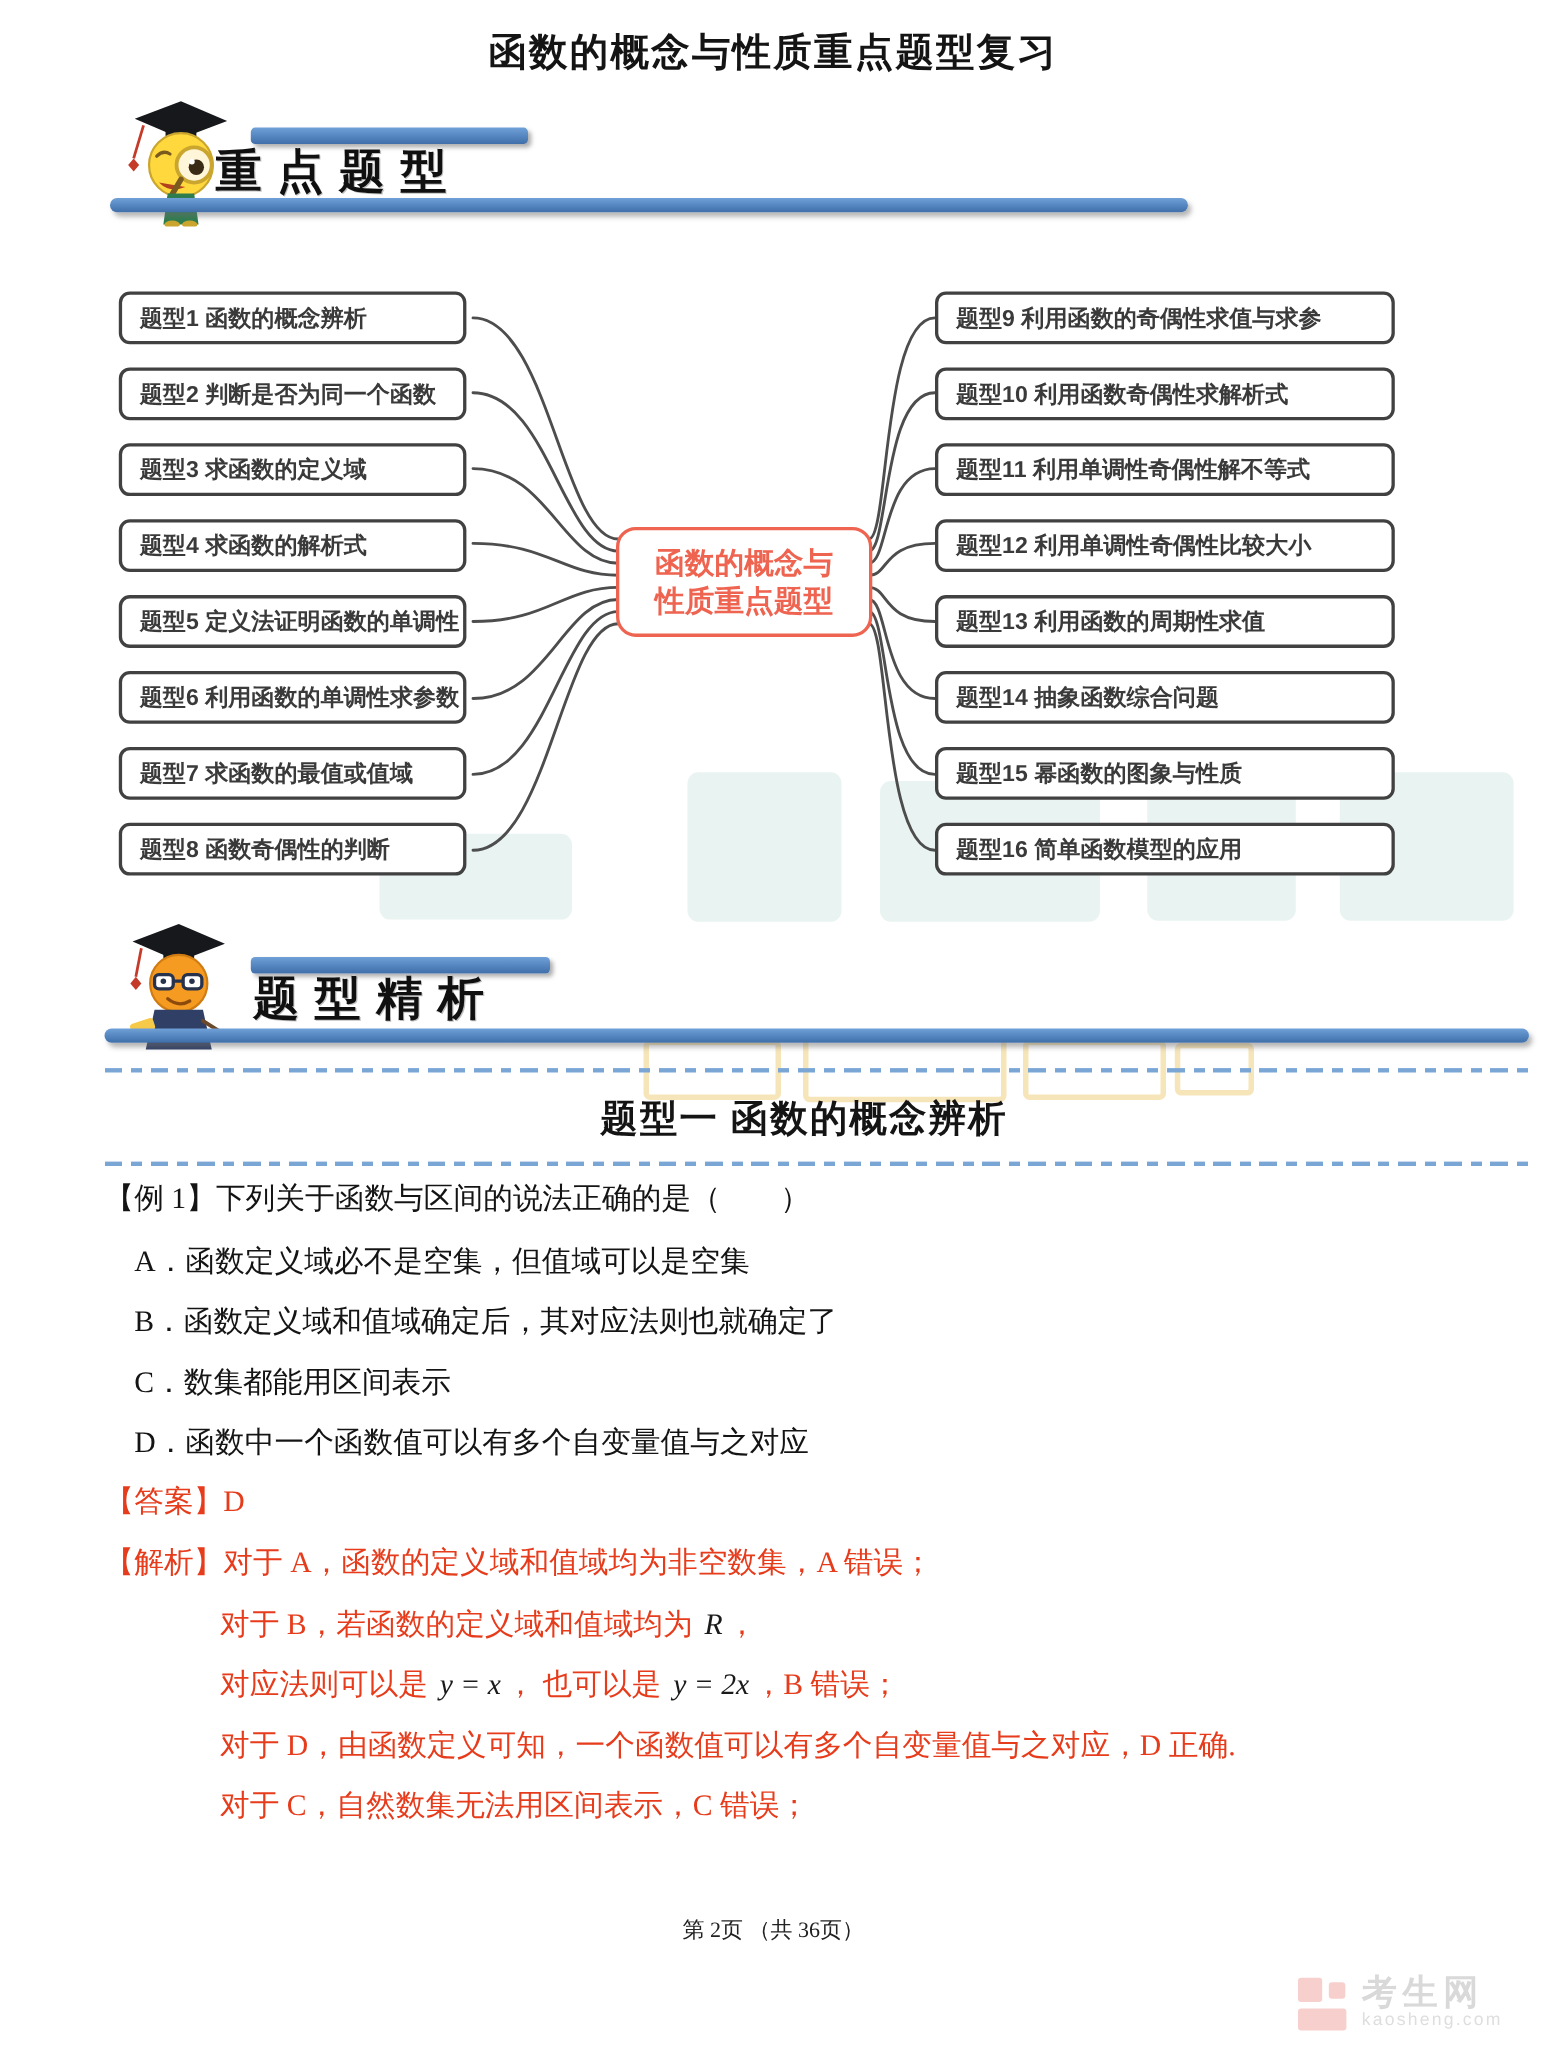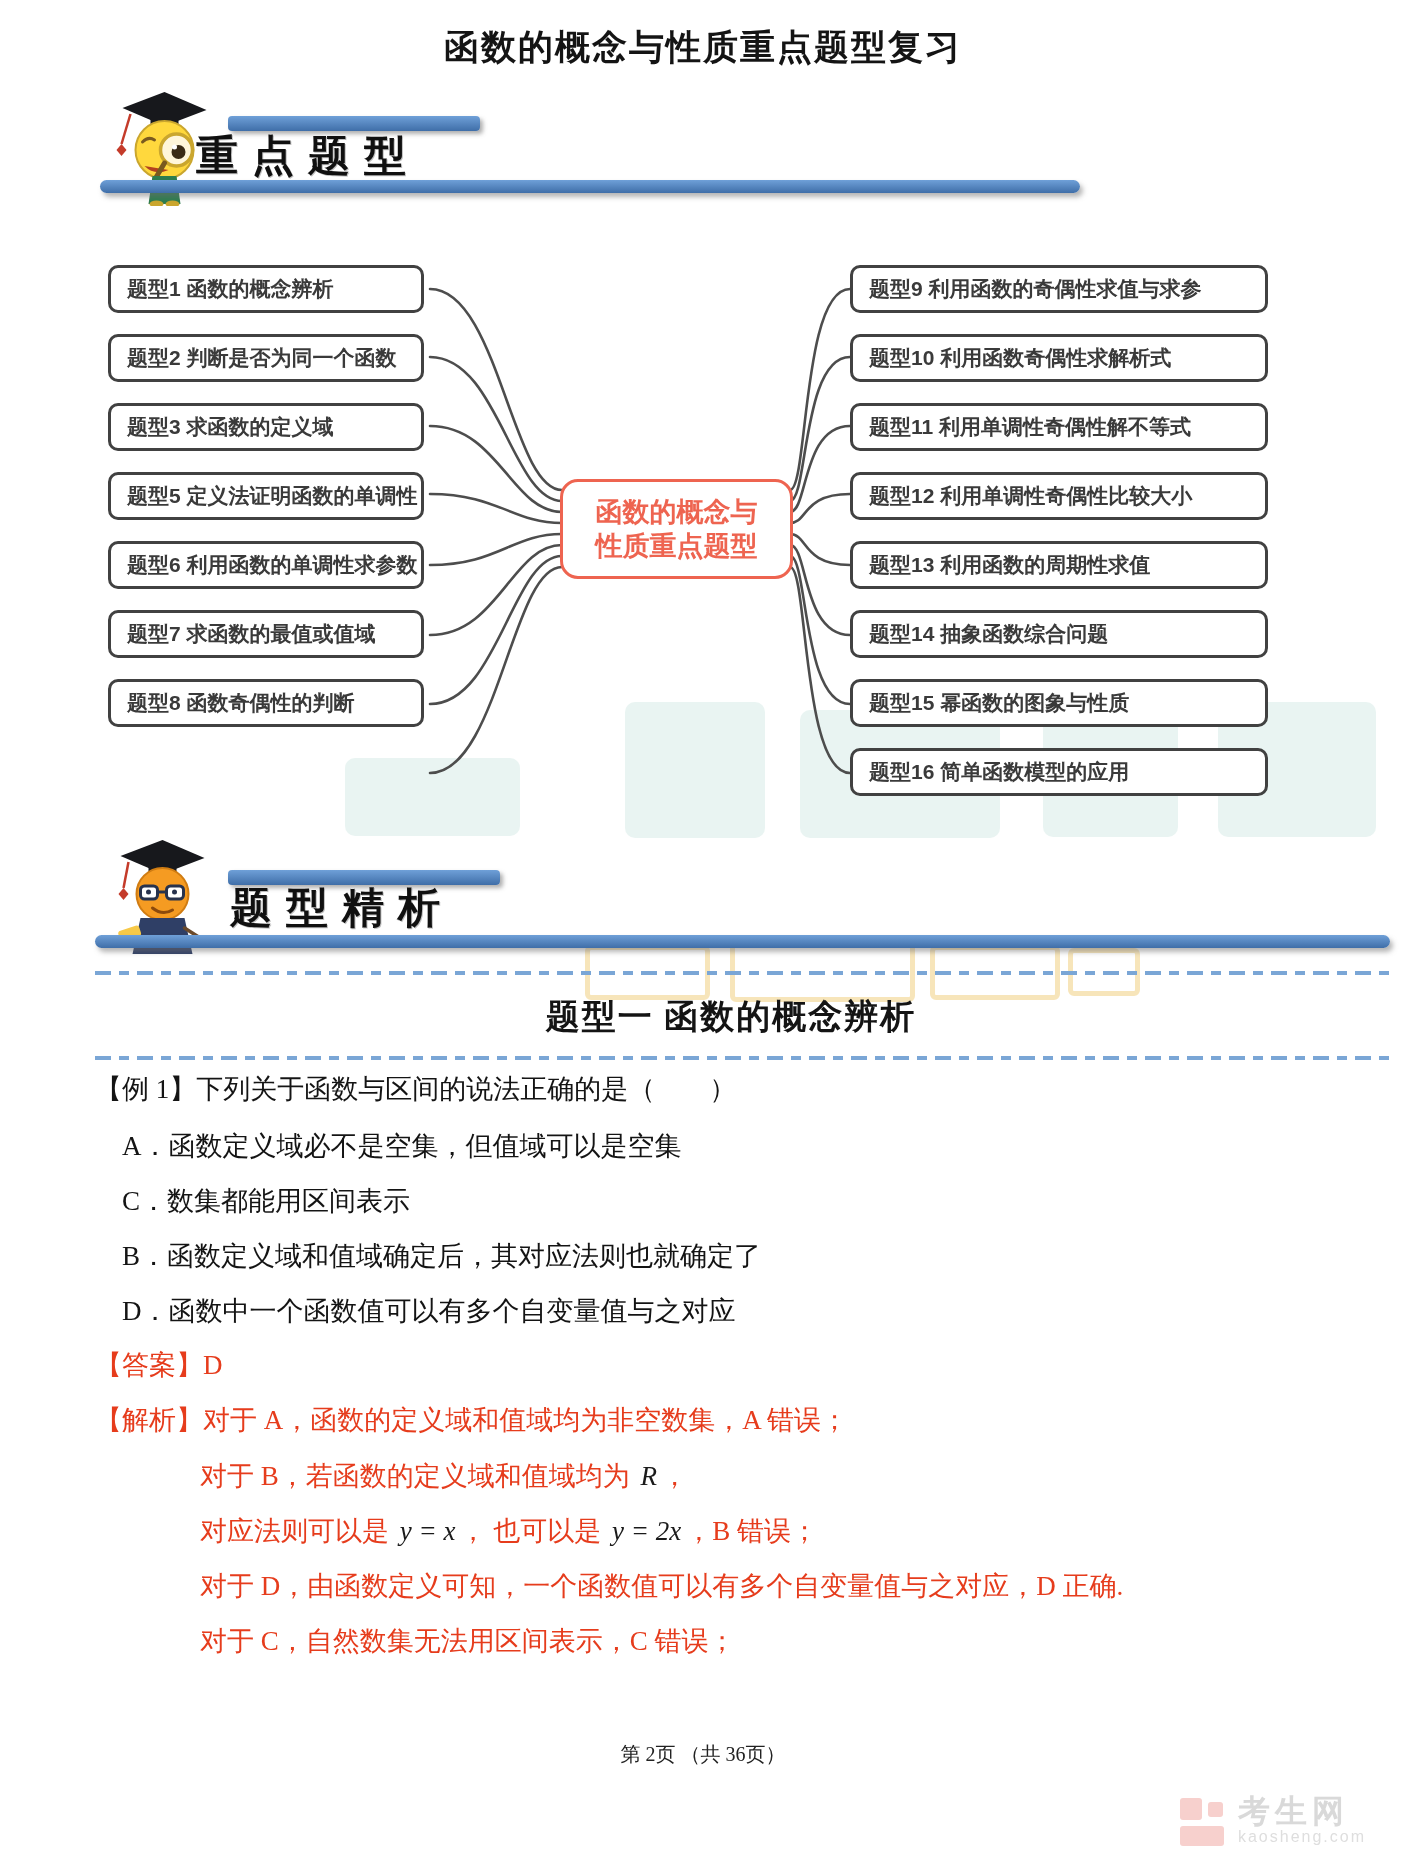--- a/index.html
+++ b/index.html
@@ -99,20 +99,21 @@
     <path d="M850 635 C802 635 808 545 790 545"></path>
     <path d="M850 704 C802 704 808 556 790 556"></path>
     <path d="M850 773 C802 773 808 567 790 567"></path>
   </g>
 </svg>
 
 <div id="mm-left" class="abs mm-col" style="left:108px;top:265px;width:316px;">
     <div class="mm-box">题型1 函数的概念辨析</div>
     <div class="mm-box">题型2 判断是否为同一个函数</div>
     <div class="mm-box">题型3 求函数的定义域</div>
+    <div class="mm-box">题型4 求函数的解析式</div>
     <div class="mm-box">题型5 定义法证明函数的单调性</div>
     <div class="mm-box">题型6 利用函数的单调性求参数</div>
     <div class="mm-box">题型7 求函数的最值或值域</div>
     <div class="mm-box">题型8 函数奇偶性的判断</div>
   </div>
 <div id="mm-right" class="abs mm-col" style="left:850px;top:265px;width:418px;">
     <div class="mm-box">题型9 利用函数的奇偶性求值与求参</div>
     <div class="mm-box">题型10 利用函数奇偶性求解析式</div>
     <div class="mm-box">题型11 利用单调性奇偶性解不等式</div>
     <div class="mm-box">题型12 利用单调性奇偶性比较大小</div>
@@ -149,22 +150,22 @@
 
 <div class="abs dashed-rule" style="left:95px;top:971px;width:1295px;"></div>
 <div class="abs section-heading">题型一 函数的概念辨析</div>
 <div class="abs dashed-rule" style="left:95px;top:1056px;width:1295px;"></div>
 
 <div class="abs body-line" style="left:95px;top:1072px;">
   <span>【例 1】</span><span>下列关于函数与区间的说法正确的是（　　）</span>
 </div>
 <div id="options" class="abs" style="left:122px;top:1128px;">
     <div class="option-line">A．函数定义域必不是空集，但值域可以是空集</div>
+    <div class="option-line">B．函数定义域和值域确定后，其对应法则也就确定了</div>
     <div class="option-line">C．数集都能用区间表示</div>
-    <div class="option-line">B．函数定义域和值域确定后，其对应法则也就确定了</div>
     <div class="option-line">D．函数中一个函数值可以有多个自变量值与之对应</div>
   </div>
 
 <div class="abs body-line red" style="left:95px;top:1348px;">
   <span>【答案】</span><span>D</span>
 </div>
 
 <div class="abs body-line red" style="left:95px;top:1403px;">
   <span>【解析】</span><span id="analysis-first"><span class="seg">对于 A，函数的定义域和值域均为非空数集，A 错误；</span></span>
 </div>

